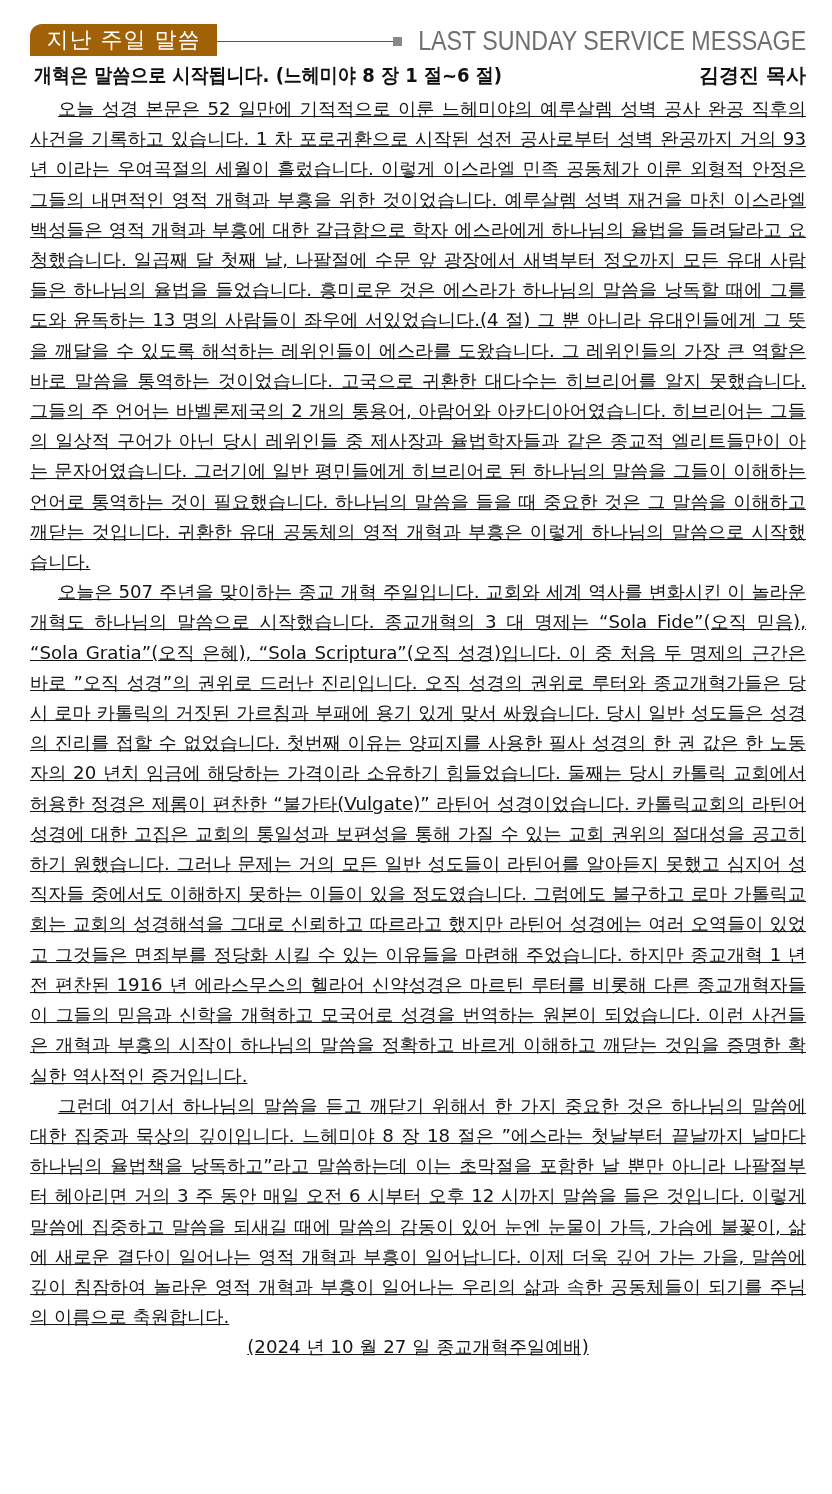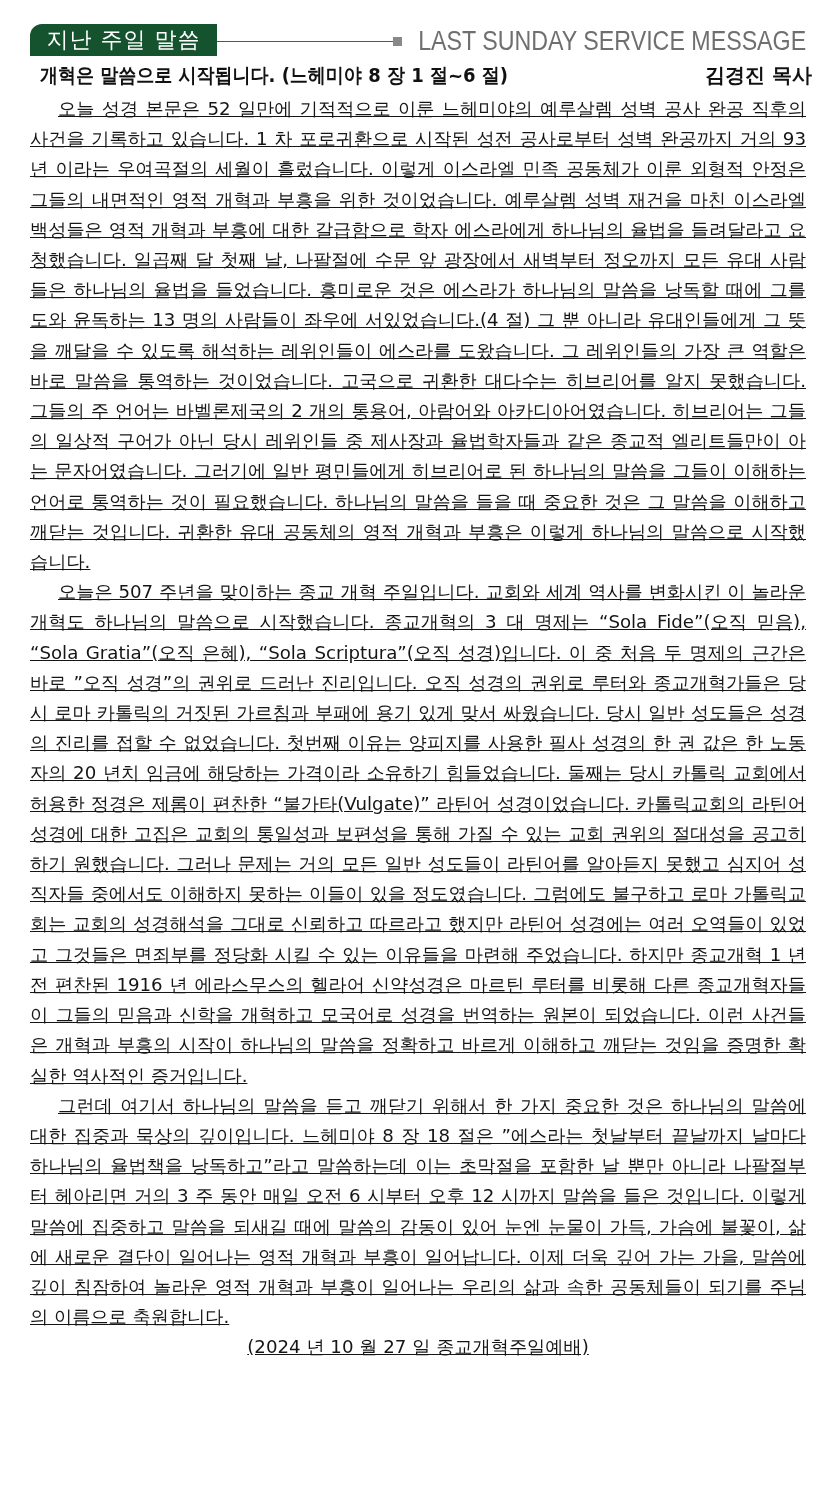--- a/index.html
+++ b/index.html
@@ -7,42 +7,42 @@
       width: 832px; height: 1494px; overflow: hidden;
       font-family: "DejaVu Sans", "Liberation Sans", sans-serif;
       color: #111;
       position: relative;
     }
     .header {
       position: absolute; left: 30px; top: 24px; width: 776px; height: 34px;
     }
     .badge {
       position: absolute; left: 0; top: 0; height: 32px; width: 187px;
-      background: #14532d; color: #fff;
+      background: #a16207; color: #fff;
       border-radius: 12px 0 0 0;
       font-size: 22px; line-height: 32px; text-align: center;
       letter-spacing: 1px;
     }
     .connector {
       position: absolute; left: 187px; top: 17px; width: 178px; height: 0;
       border-top: 1px solid #555;
     }
     .connector-square {
       position: absolute; left: 363px; top: 13px; width: 9px; height: 9px;
       background: #888;
     }
     .eng-title {
       position: absolute; right: 0; top: 0; height: 34px; line-height: 34px;
       font-family: "Liberation Sans", sans-serif;
       font-size: 27px; color: #6f6f6f; letter-spacing: 0px;
       transform: scaleX(0.86); transform-origin: right center;
       white-space: nowrap;
     }
     .title-row {
-      position: absolute; left: 40px; top: 60px; width: 772px; height: 30px;
+      position: absolute; left: 34px; top: 60px; width: 772px; height: 30px;
     }
     .sermon-title {
       position: absolute; left: 0; top: 0;
       font-size: 20px; font-weight: bold; line-height: 30px;
       white-space: nowrap; transform: scaleX(0.9); transform-origin: left center;
     }
     .preacher {
       position: absolute; right: 0; top: 0;
       font-size: 20px; font-weight: bold; line-height: 30px; white-space: nowrap;
     }

